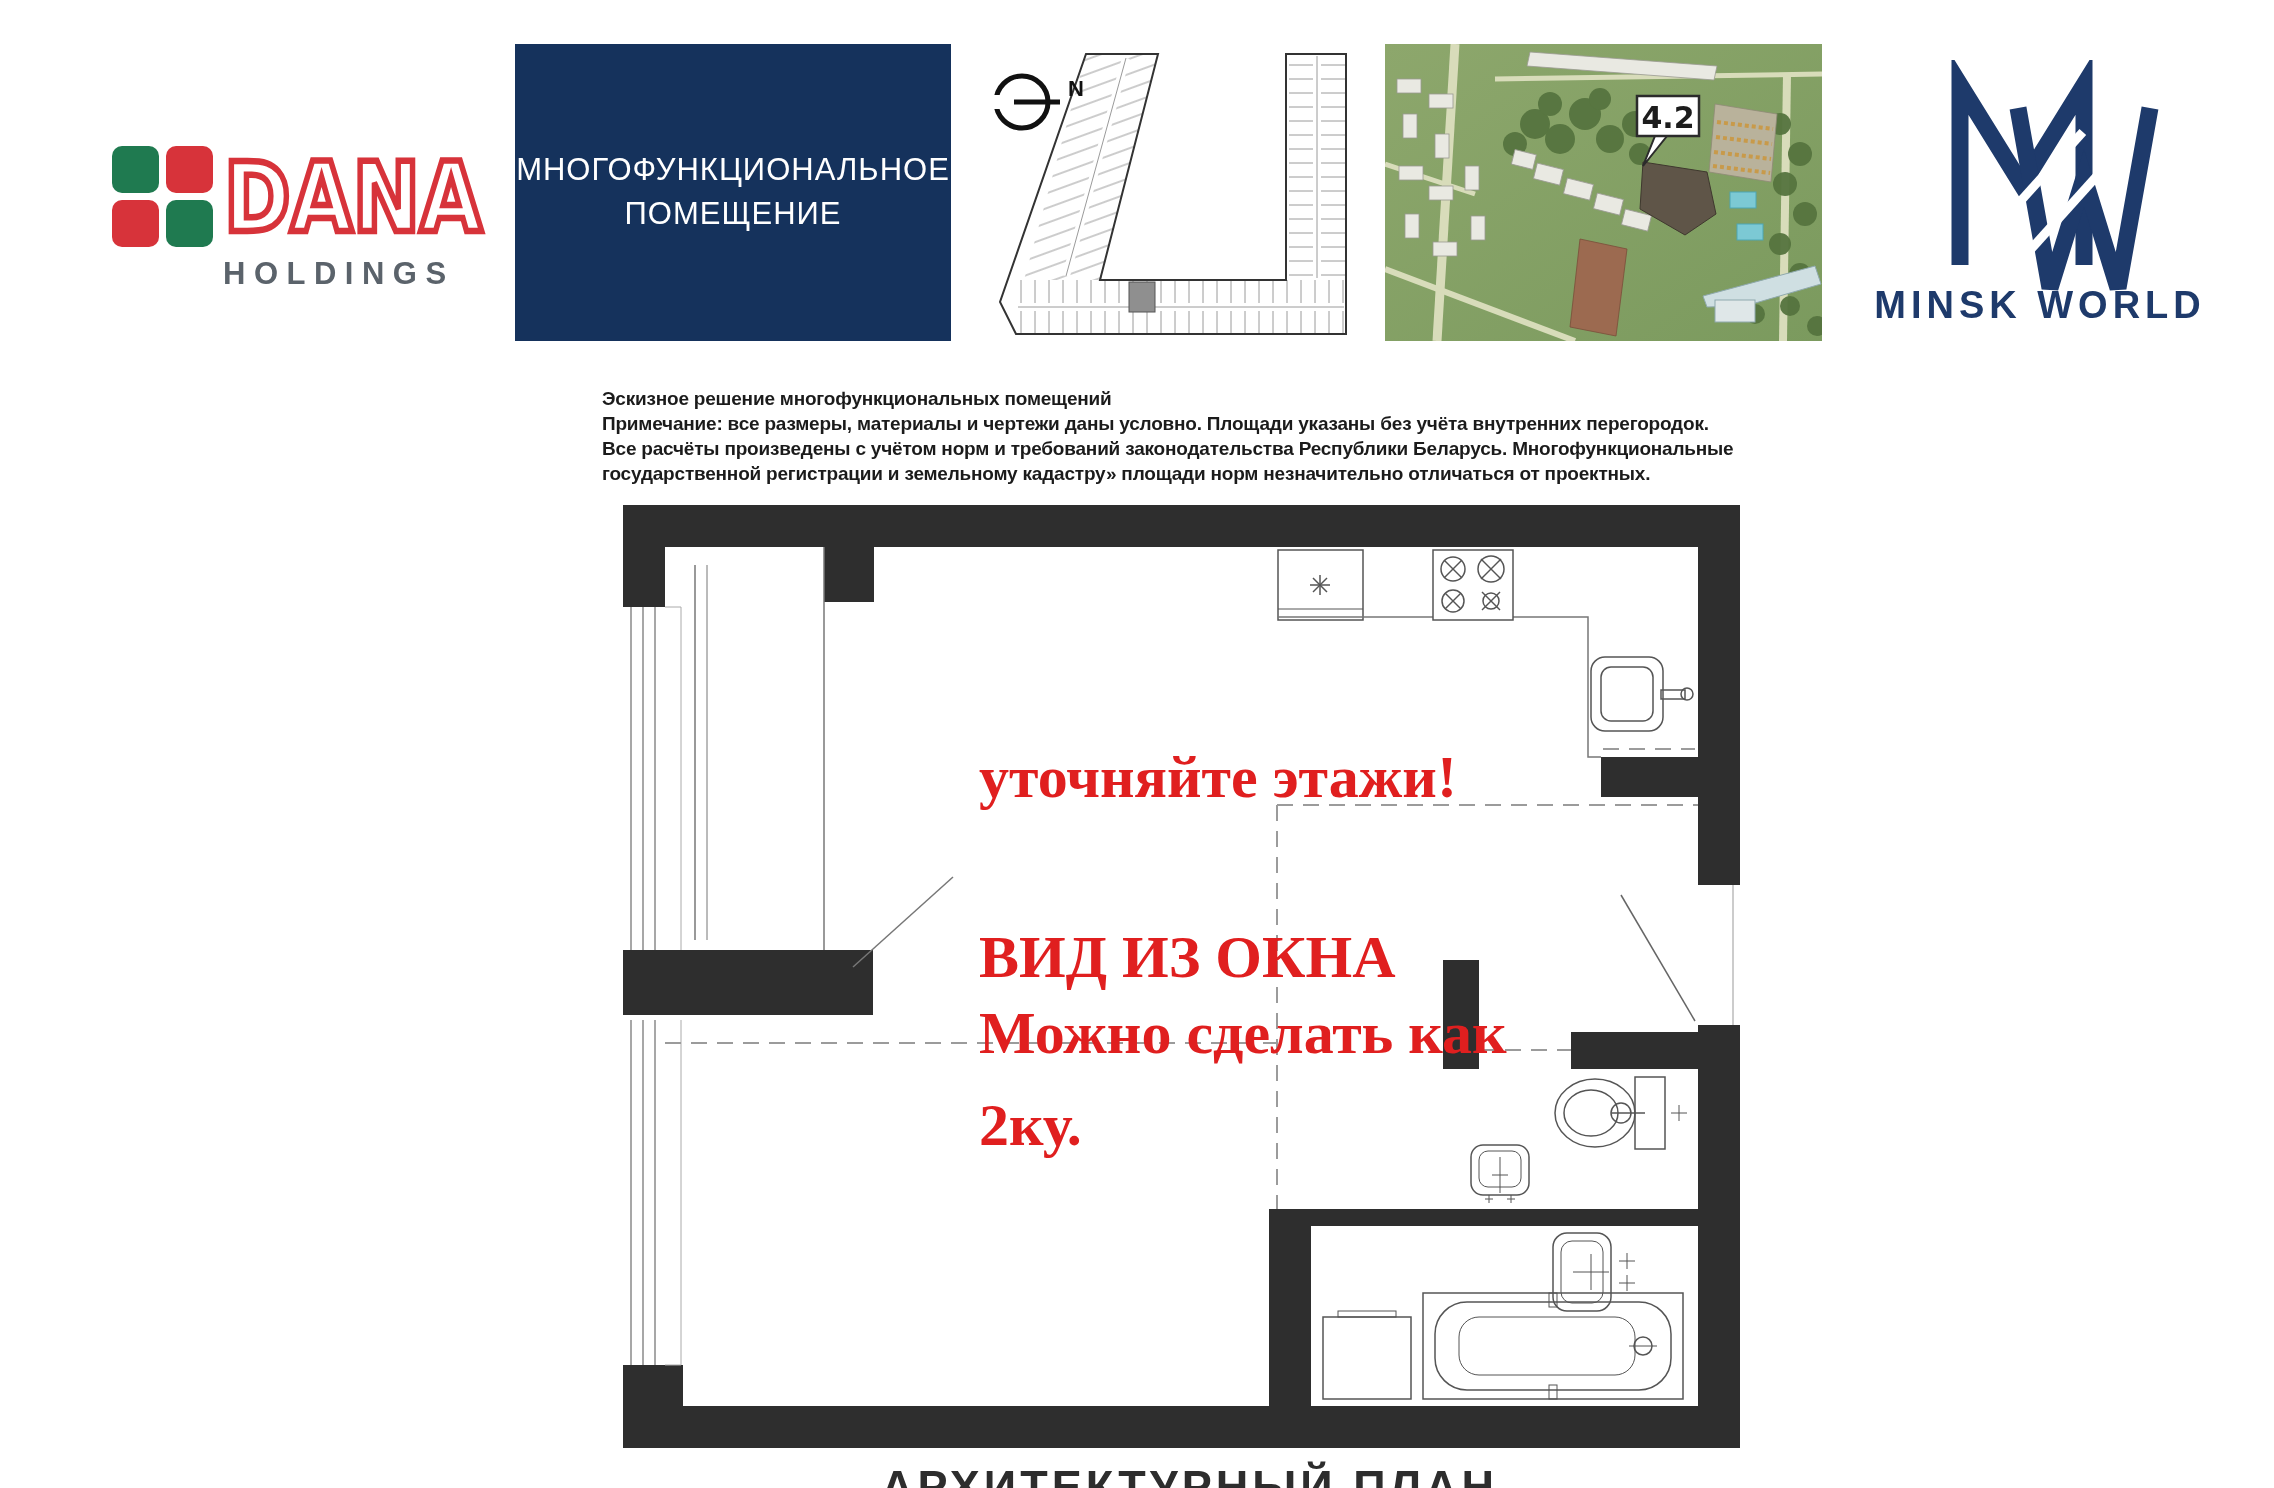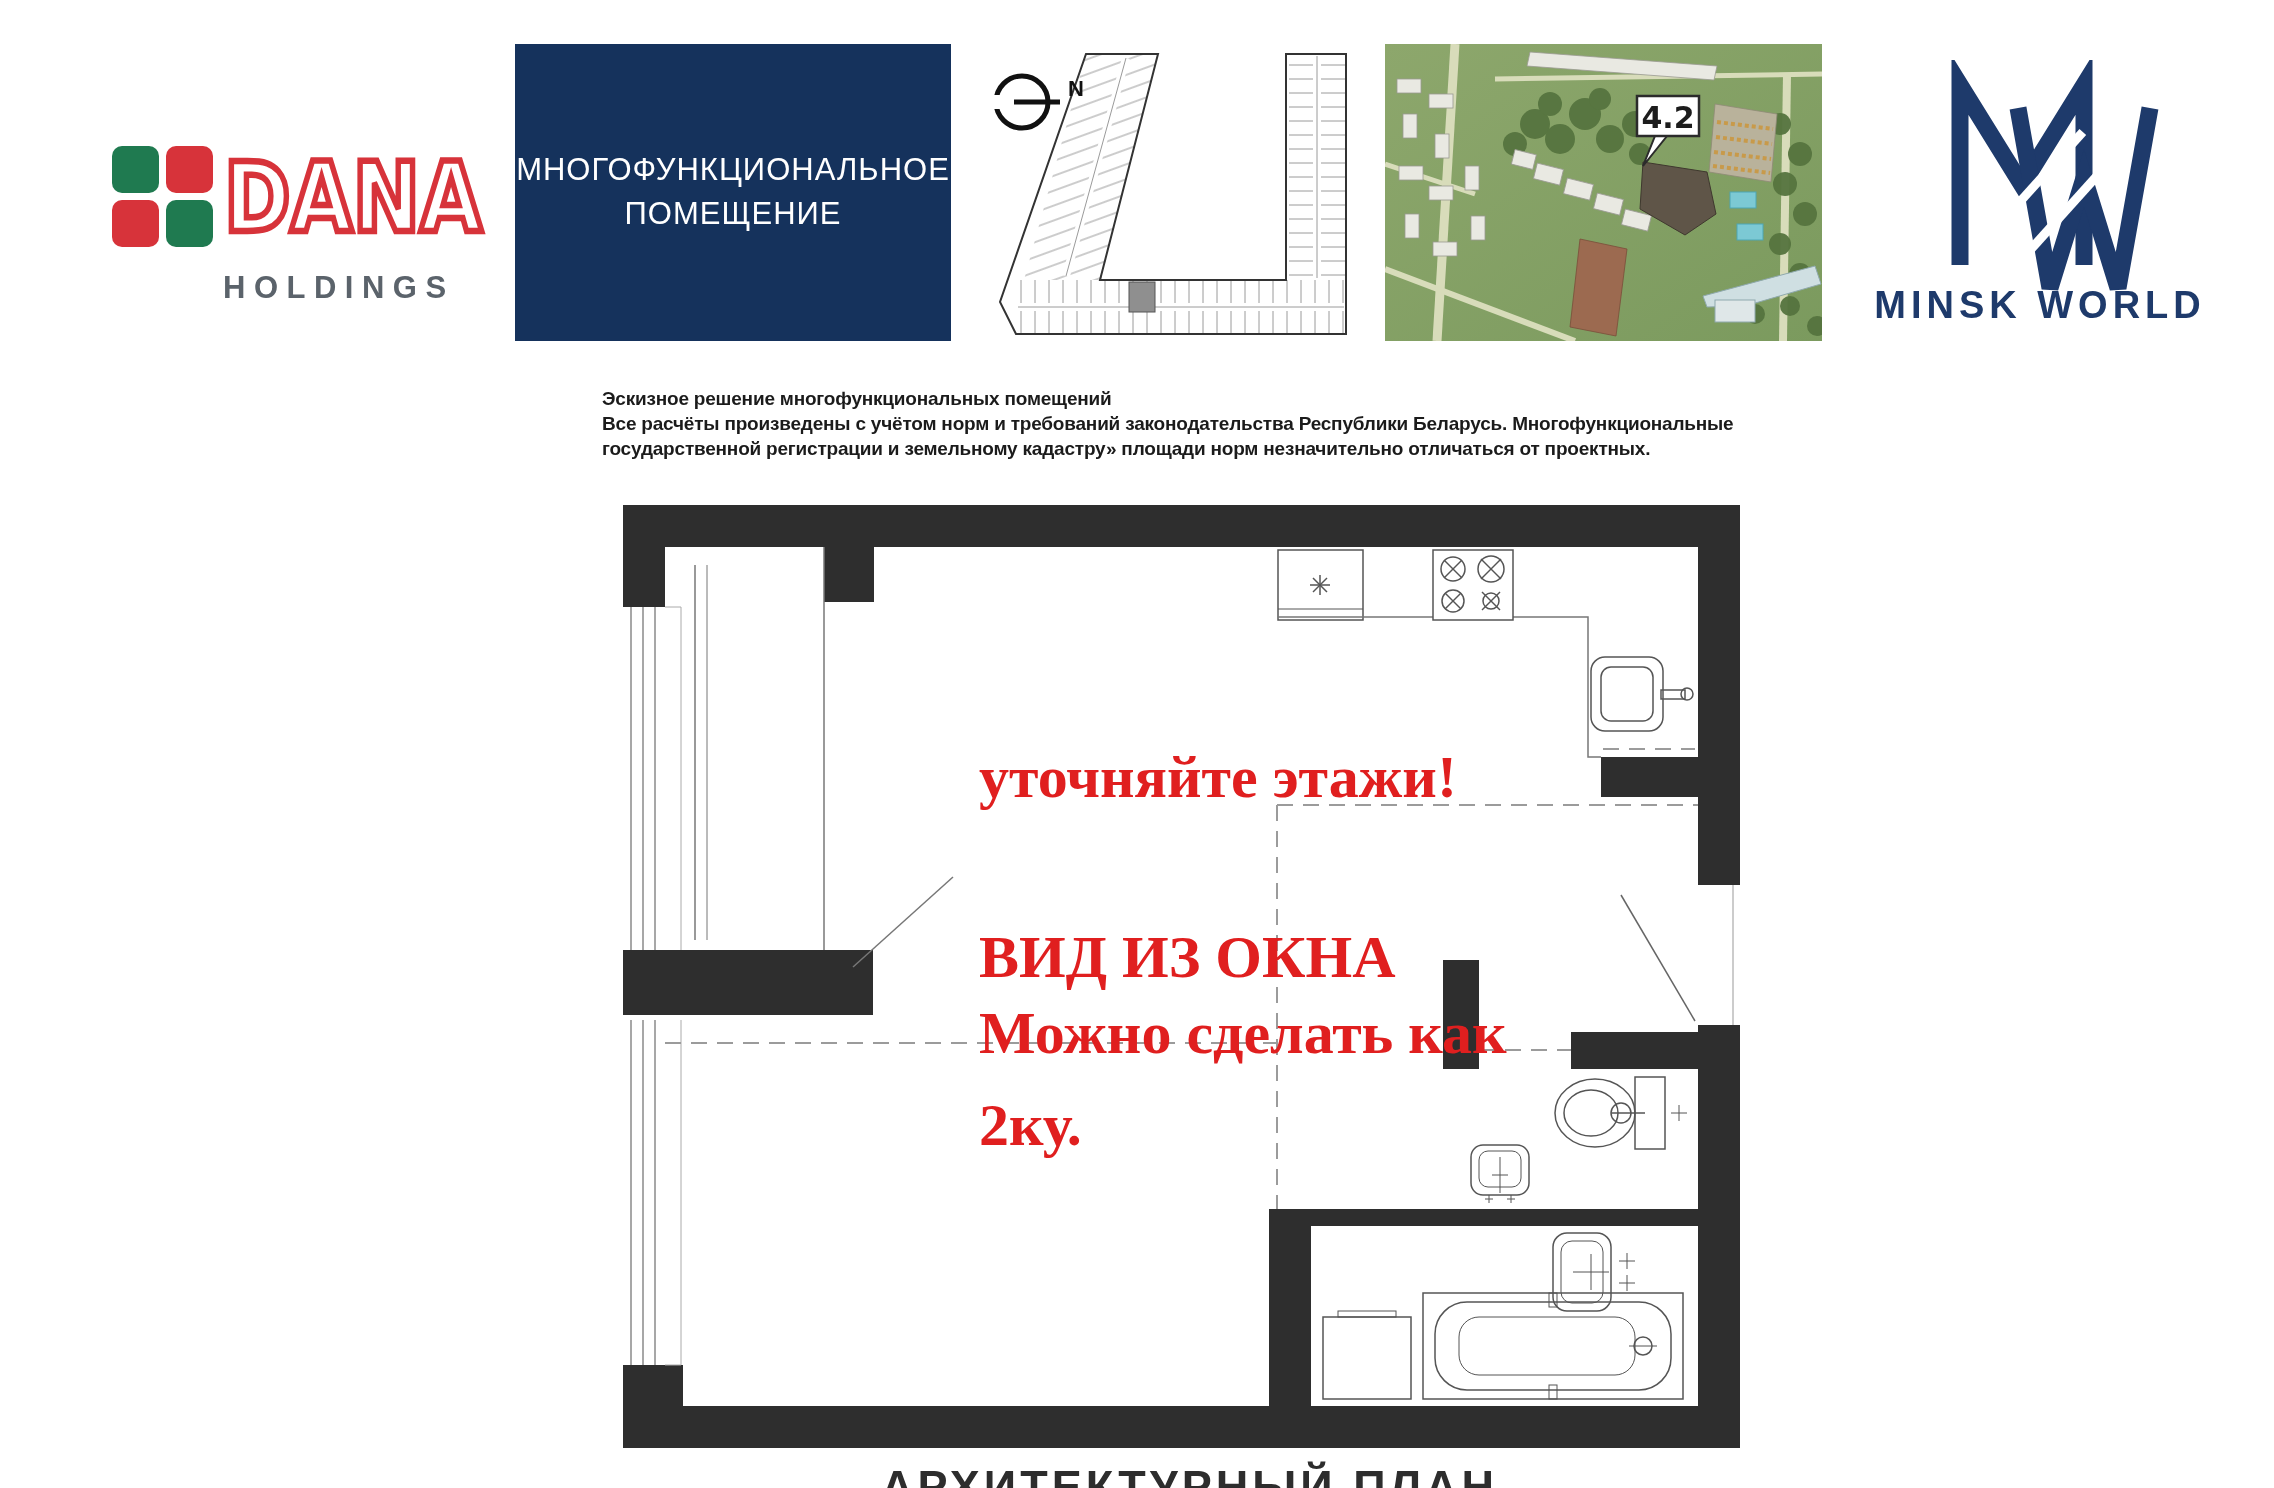--- a/index.html
+++ b/index.html
@@ -3,21 +3,21 @@
 <meta charset="utf-8">
 <style>
   html,body{margin:0;padding:0;background:#ffffff;}
   #page{position:relative;width:2274px;height:1488px;background:#ffffff;overflow:hidden;
         font-family:"Liberation Sans",sans-serif;}
   .abs{position:absolute;}
   
   #dana-squares{left:112px;top:146px;width:101px;height:101px;display:grid;
     grid-template-columns:47px 47px;grid-template-rows:47px 47px;gap:7px;}
   .sq{border-radius:10px;}
-  #dana-holdings{left:223px;top:270px;font-size:31px;font-weight:bold;letter-spacing:8.5px;color:#5b636b;}
+  #dana-holdings{left:223px;top:256px;font-size:31px;font-weight:bold;letter-spacing:8.5px;color:#5b636b;}
   
   #banner{left:515px;top:44px;width:436px;height:297px;display:flex;flex-direction:column;
     justify-content:center;align-items:center;padding-bottom:2px;box-sizing:border-box;}
   #banner div{color:#ffffff;font-size:31px;line-height:44px;letter-spacing:1px;text-align:center;}
   
   #disclaimer{left:602px;top:386px;width:1175px;font-size:19px;line-height:25px;
     font-weight:700;color:#1b1b1b;letter-spacing:-0.2px;}
   
   #footer-caption{left:881px;top:1461px;width:600px;text-align:center;font-size:45px;
     font-weight:bold;letter-spacing:4px;color:#2d2d2d;white-space:nowrap;}
@@ -164,20 +164,21 @@
       <path d="M 90 205 L 90 25 L 152 125 L 214 25 L 214 205" fill="none" stroke="#1e3a6b" stroke-width="17"></path>
       <path d="M 148 48 L 180 228 L 214 118 L 248 228 L 280 48" fill="none" stroke="#1e3a6b" stroke-width="17"></path>
       <rect x="88" y="123" width="150" height="9" fill="#ffffff" transform="rotate(-48 163 128)"></rect>
       <rect x="112" y="156" width="150" height="9" fill="#ffffff" transform="rotate(-48 187 161)"></rect>
     </g>
     <text x="170" y="258" text-anchor="middle" font-size="38" font-weight="bold" letter-spacing="5" fill="#1e3a6b">MINSK WORLD</text>
   </svg>
 
   <div class="abs" id="disclaimer">
     <div>Эскизное решение многофункциональных помещений</div>
+    <div>Примечание: все размеры, материалы и чертежи даны условно. Площади указаны без учёта внутренних перегородок.</div>
     <div>Все расчёты произведены с учётом норм и требований законодательства Республики Беларусь. Многофункциональные</div>
     <div>государственной регистрации и земельному кадастру» площади норм незначительно отличаться от проектных.</div>
   </div>
 
   <svg class="abs" style="left:623px;top:505px;" width="1117" height="943" viewBox="0 0 1117 943">
     <rect width="1117" height="943" fill="#ffffff"></rect>
 
     <g fill="#2e2e2e">
       <rect x="0" y="0" width="1117" height="42"></rect>
       <rect x="1075" y="0" width="42" height="380"></rect>

